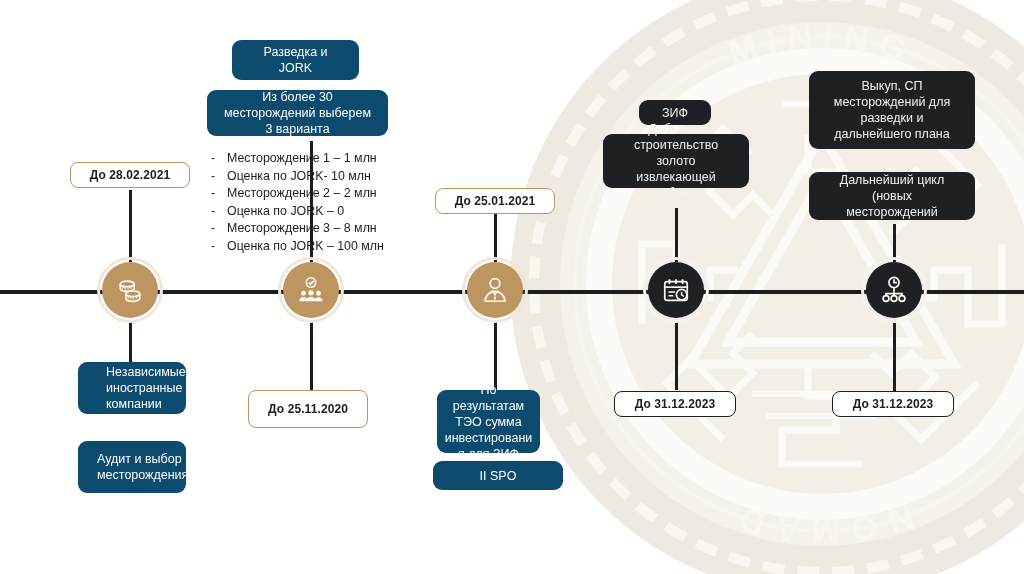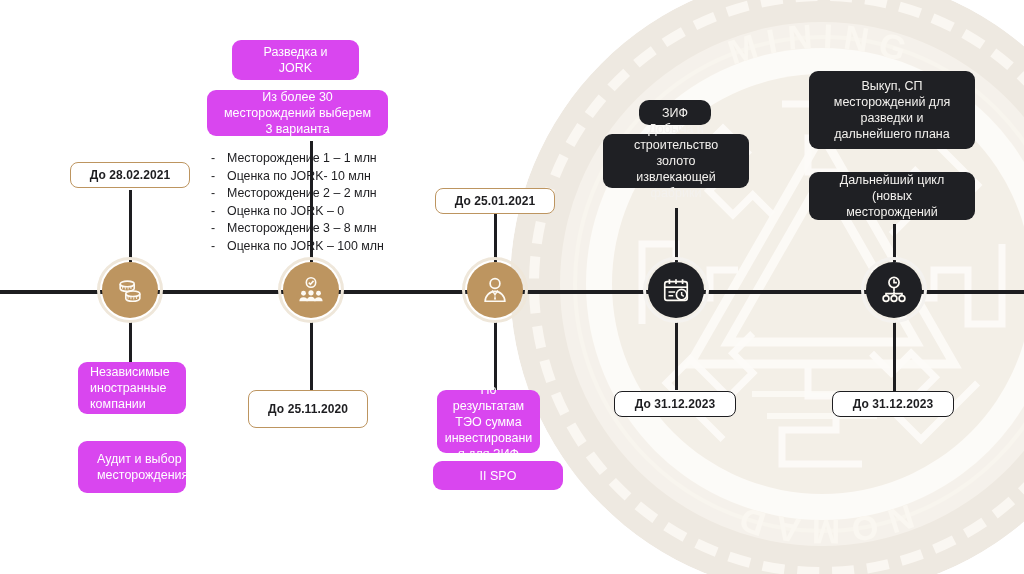--- a/index.html
+++ b/index.html
@@ -63,21 +63,21 @@
   
   .card {
     position: absolute;
     border-radius: 9px;
     display: flex; align-items: center; justify-content: center;
     text-align: center;
     line-height: 1.28;
     z-index: 4;
   }
   .card.gold {
-    background: #d946ef;
+    background: #0c4a6e;
     color: #ffffff;
     font-size: 12.5px;
     padding: 7px 10px;
   }
   .card.dark {
     background: #1f2024;
     color: #f3f1ee;
     font-size: 12.5px;
     padding: 7px 16px;
   }
@@ -315,21 +315,21 @@
     <div class="brow">
       <span class="dash">-</span>
       <span>Месторождение 3 – 8 млн</span>
     </div>
     <div class="brow">
       <span class="dash">-</span>
       <span>Оценка по JORK – 100 млн</span>
     </div>
   </div>
 
-  <div class="card gold left-align" style="left:78px; top:362px; width:108px; height:52px; padding-left:12px;">
+  <div class="card gold left-align" style="left:78px; top:362px; width:108px; height:52px; padding-left:28px;">
     <div style="text-align:left;">
       <div>Независимые</div>
       <div>иностранные</div>
       <div>компании</div>
     </div>
   </div>
 
   <div class="card gold left-align" style="left:78px; top:441px; width:108px; height:52px; padding-left:19px;">
     <div style="text-align:left;">
       <div>Аудит и выбор</div>
@@ -341,21 +341,21 @@
     <div>
       <div>По результатам</div>
       <div>ТЭО сумма</div>
       <div>инвестировани</div>
       <div>я для ЗИФ</div>
     </div>
   </div>
 
   <div class="card gold" style="left:433px; top:461px; width:130px; height:29px;">II SPO</div>
 
-  <div class="card dark" style="left:639px; top:100px; width:72px; height:25px;border-radius:10px;">ЗИФ</div>
+  <div class="card dark" style="left:639px; top:100px; width:72px; height:25px;">ЗИФ</div>
 
   <div class="card dark" style="left:603px; top:134px; width:146px; height:54px;">
     <div>
       <div>Добыча и</div>
       <div>строительство золото</div>
       <div>извлекающей</div>
       <div>фабрики</div>
     </div>
   </div>
 

